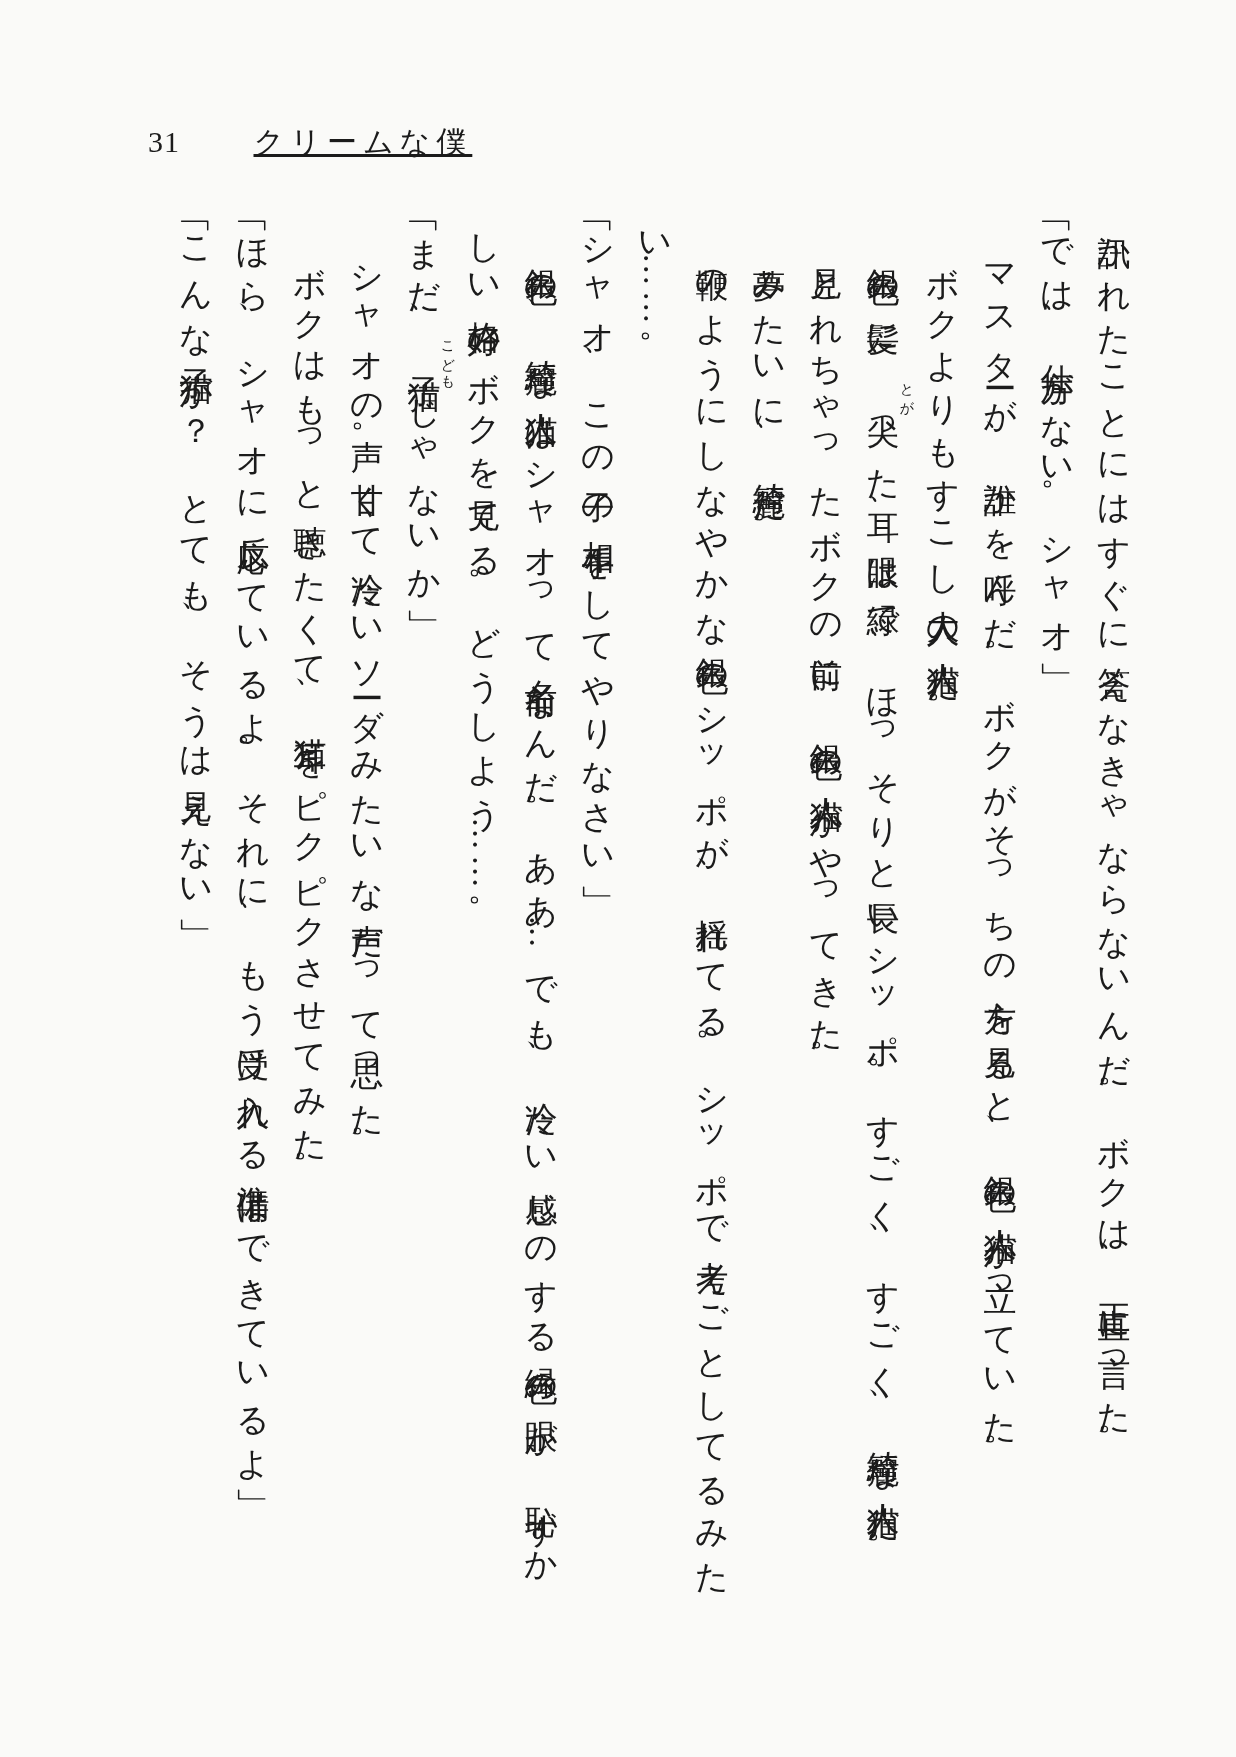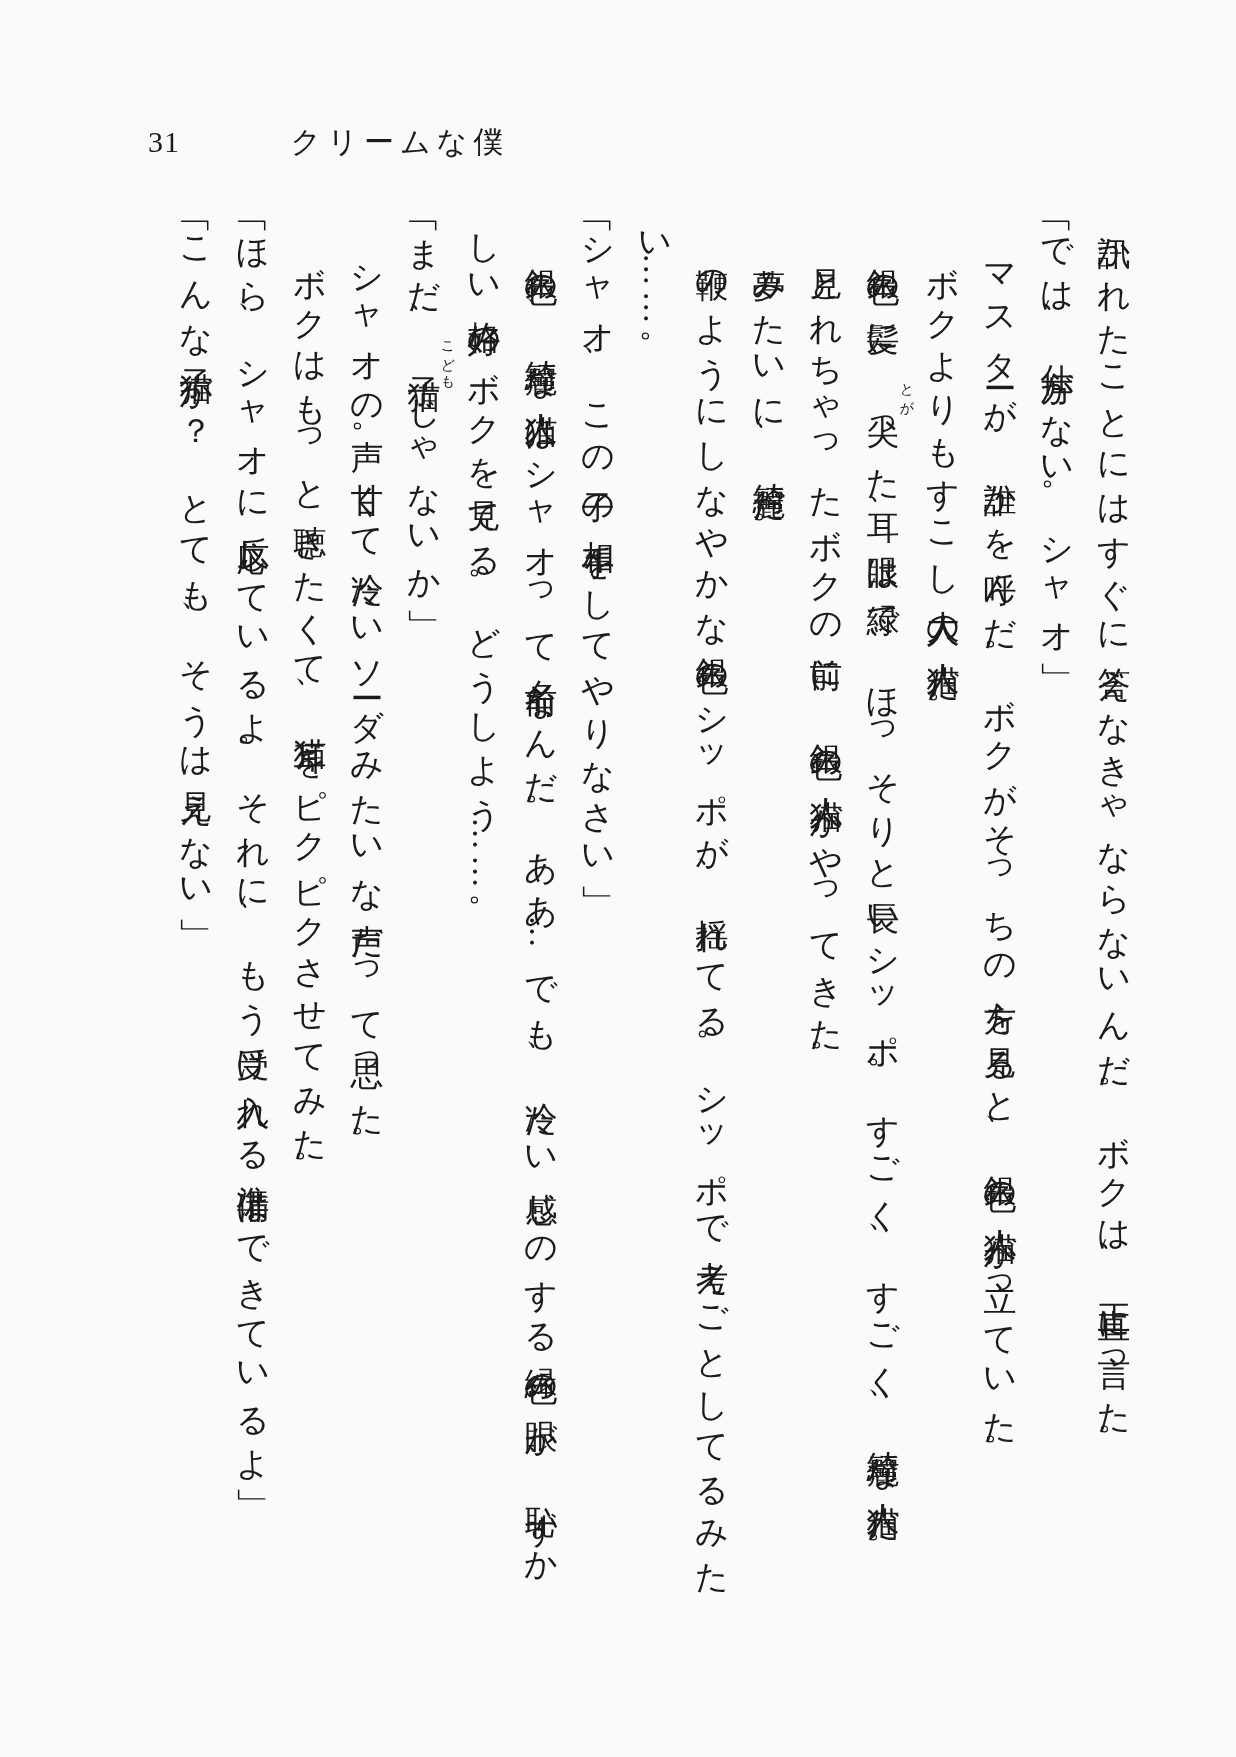--- a/index.html
+++ b/index.html
@@ -22,26 +22,27 @@
   
   .page-header {
     position: absolute;
     top: 122px;
     left: 148px;
     font-size: 30px;
     white-space: nowrap;
   }
   .page-number {
     display: inline-block;
-    margin-right: 103px;
+    margin-right: 66px;
     letter-spacing: 1px;
   }
   .page-title {
     display: inline-block;
     letter-spacing: 6px;
+    text-decoration: underline;
   }
   
   .text-block {
     position: absolute;
     top: 210px;
     right: 94px;
     height: 1374px;
     writing-mode: vertical-rl;
     text-orientation: mixed;
     font-size: 33px;

